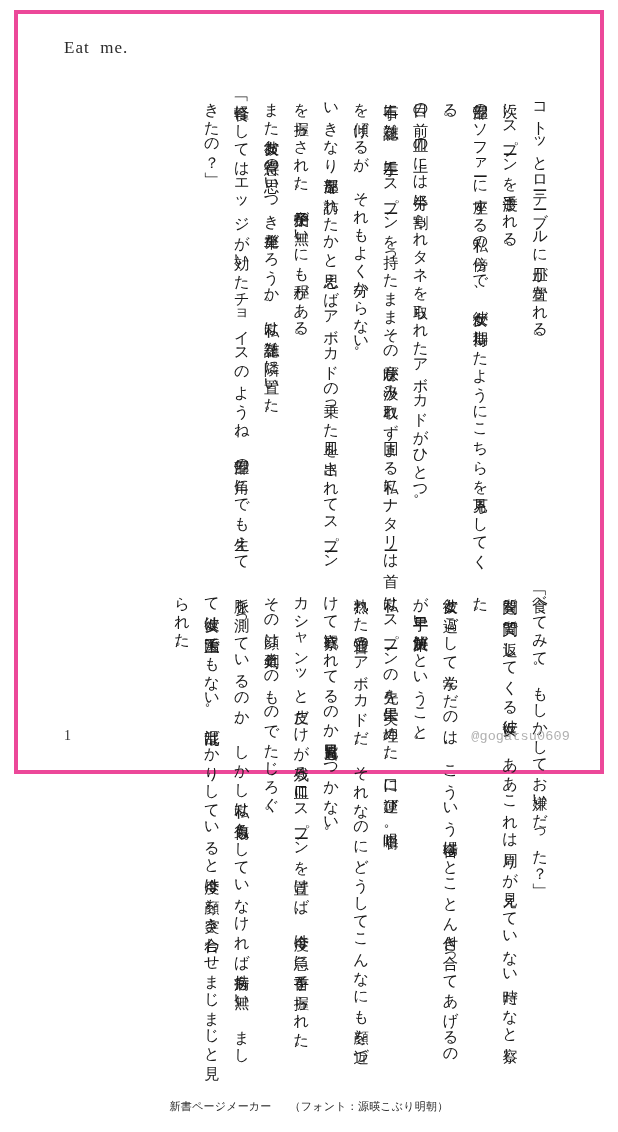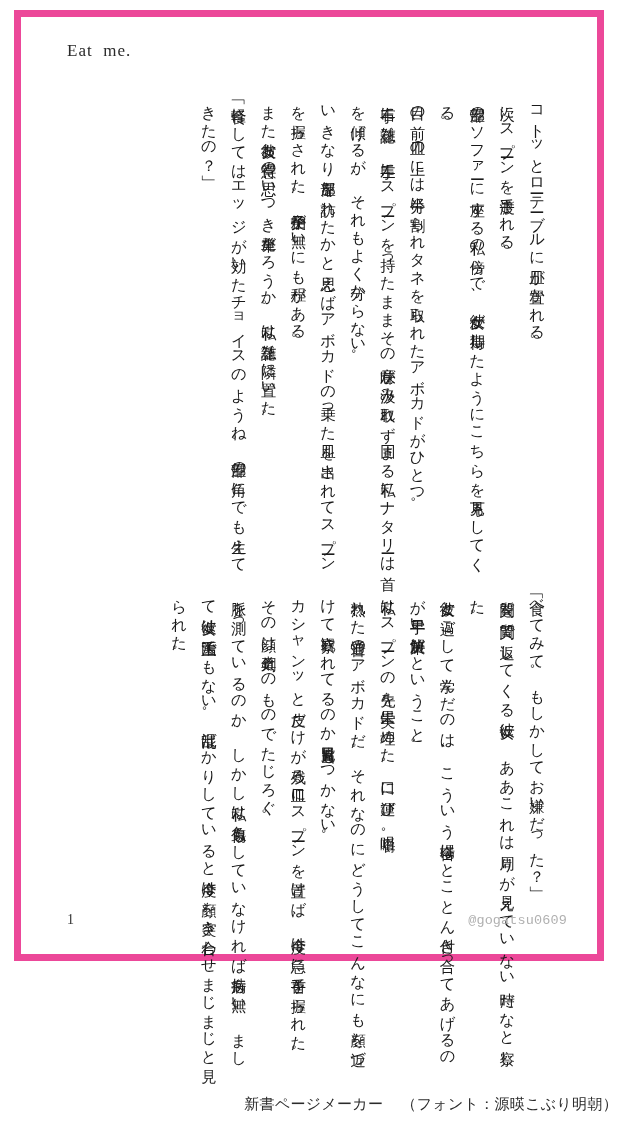--- a/index.html
+++ b/index.html
@@ -15,22 +15,22 @@
     position: relative;
     overflow: hidden;
   }
 
   
   .page {
     position: absolute;
     left: 14px;
     top: 10px;
     width: 590px;
-    height: 951px;
-    border: 7px solid #ec4899;
+    height: 764px;
+    border: 4px solid #ec4899;
     background: #fff;
     box-sizing: border-box;
   }
 
   
   .doc-title {
     position: absolute;
     left: 46px;
     top: 24px;
     font-size: 17px;
@@ -88,22 +88,22 @@
     color: #b0b0b0;
     letter-spacing: 0.01em;
   }
 
   
   .caption {
     position: absolute;
     left: 0;
     right: 0;
     bottom: 18px;
-    text-align: right;
-    font-size: 15px;
+    text-align: center;
+    font-size: 11px;
     font-family: "DejaVu Sans", "Liberation Sans", sans-serif;
     color: #2b2b2b;
     letter-spacing: 0.02em;
   }
   .caption .sep { display: inline-block; width: 18px; }
 </style>
 </head>
 <body>
 
 <div class="page">

